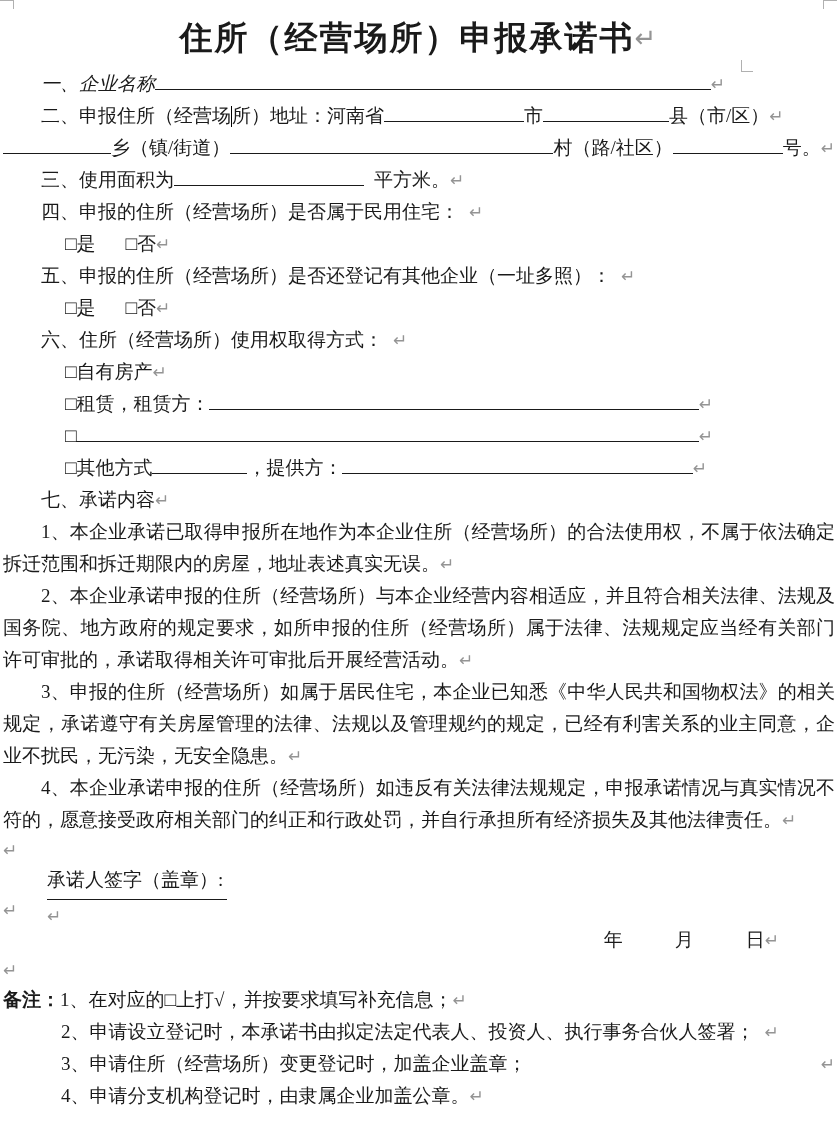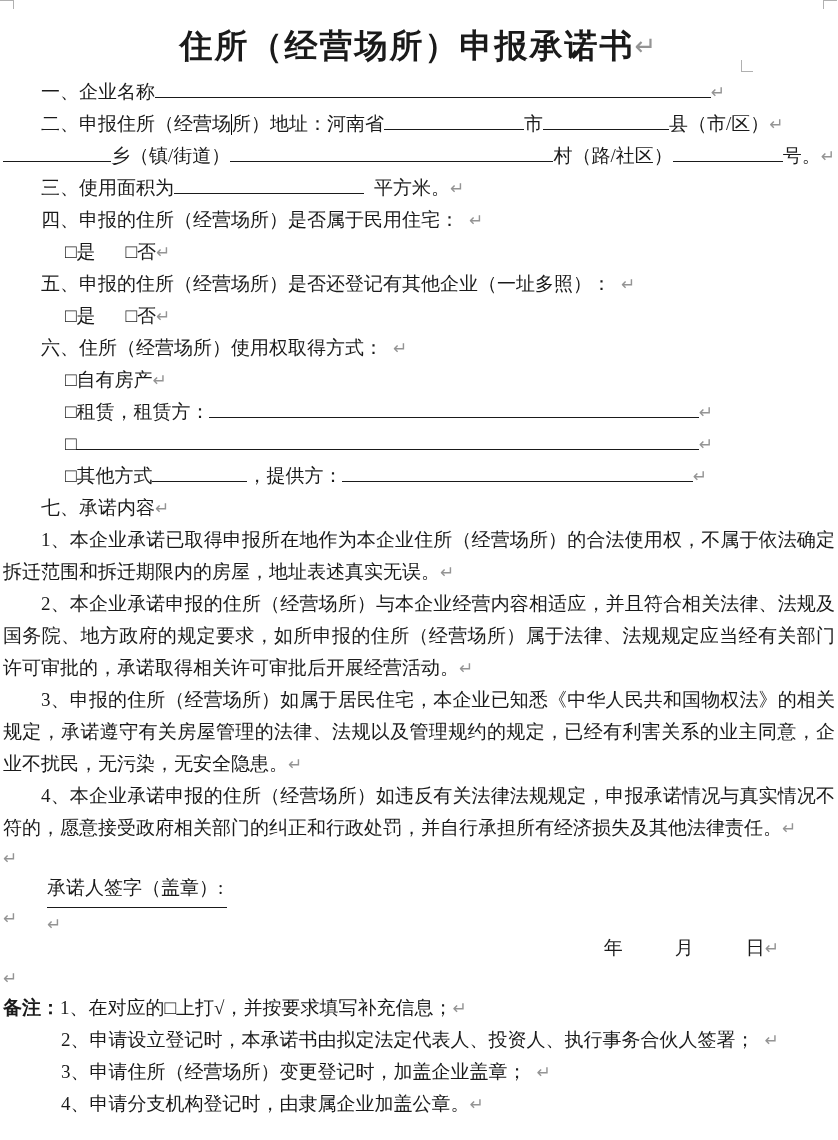--- a/index.html
+++ b/index.html
@@ -1,21 +1,21 @@
 <!DOCTYPE html>
 <html><head>
 <meta charset="utf-8">
 <style>
   html,body{margin:0;padding:0;}
   body{
     width:838px;height:1140px;overflow:hidden;background:#ffffff;
     font-family:"Liberation Serif","DejaVu Serif",serif;
     color:#1a1a1a;position:relative;
   }
-  .page{position:relative;width:838px;height:1140px;padding:16px 3px;box-sizing:border-box;}
+  .page{position:relative;width:838px;height:1140px;padding:8px 3px;box-sizing:border-box;}
   .doc-title{
     height:60px;display:flex;align-items:center;justify-content:center;
     font-size:33px;font-weight:bold;letter-spacing:2px;white-space:nowrap;
   }
   .doc-title .pilcrow{font-size:26px;font-weight:normal;}
   .line{
     display:flex;align-items:baseline;height:32px;line-height:32px;
     font-size:19px;white-space:nowrap;
   }
   .line > span{flex:0 0 auto;}
@@ -55,21 +55,21 @@
 
   <div class="mark mark-tl"></div>
   <div class="mark mark-tr"></div>
   <div class="mark mark-mid"></div>
 
   <div class="doc-title">
     <span>住所（经营场所）申报承诺书</span>
       <span class="pilcrow">↵</span>
   </div>
 
-  <div class="line ind1" style="padding-right:110px;">
+  <div class="line ind1" style="padding-right:110px;font-style:italic;">
     <span>一、企业名称</span>
     <span class="u grow"></span>
     <span class="pilcrow">↵</span>
   </div>
 
   <div class="line ind1">
     <span>二、申报住所（经营场</span>
     <span class="cursor"></span>
     <span>所）地址：河南省</span>
     <span class="u grow" style="max-width:140px;"></span>
@@ -191,21 +191,21 @@
   <div class="line">
     <span class="notes-label">备注：</span>
     <span>1、在对应的□上打√，并按要求填写补充信息；</span>
     <span class="pilcrow">↵</span>
   </div>
   <div class="line" style="padding-left:58px;text-align:right;">
     <span>2、申请设立登记时，本承诺书由拟定法定代表人、投资人、执行事务合伙人签署；</span>
     <span class="space-s"></span>
     <span class="pilcrow">↵</span>
   </div>
-  <div class="line" style="padding-left:58px;">
+  <div class="line" style="padding-left:58px;justify-content:space-between;">
     <span>3、申请住所（经营场所）变更登记时，加盖企业盖章；</span>
     <span class="space-s"></span>
     <span class="pilcrow">↵</span>
   </div>
   <div class="line" style="padding-left:58px;">
     <span>4、申请分支机构登记时，由隶属企业加盖公章。</span>
     <span class="pilcrow">↵</span>
   </div>
 
 </div>

